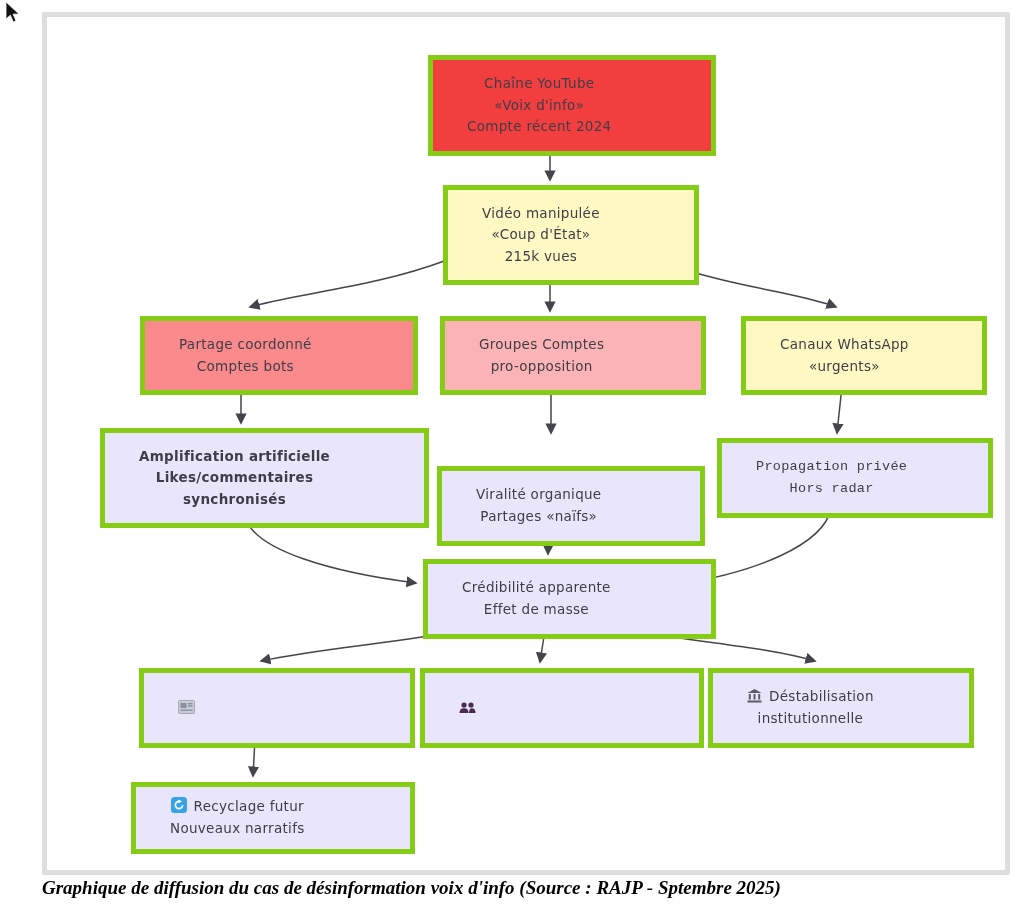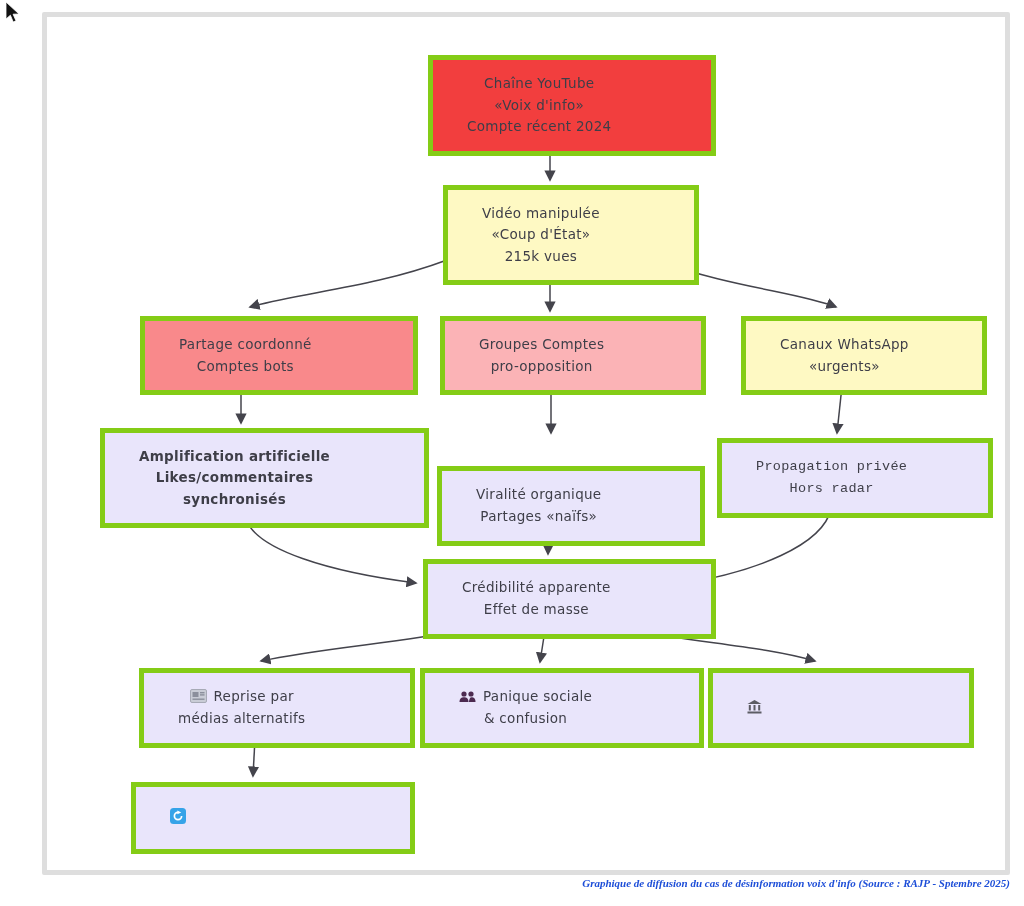--- a/index.html
+++ b/index.html
@@ -26,23 +26,23 @@
   .n-facebook{left:440px;top:316px;width:222px;height:69px;}
   .n-whatsapp{left:741px;top:316px;width:202px;height:69px;}
   .n-amplification{left:100px;top:428px;width:285px;height:90px;font-weight:bold;}
   .n-viralite{left:437px;top:438px;width:224px;height:70px;margin-top:28px;}
   .n-propagation{left:717px;top:438px;width:232px;height:70px;font-family:Liberation Mono, monospace;}
   .n-credibilite{left:423px;top:559px;width:249px;height:70px;}
   .n-reprise{left:139px;top:668px;width:232px;height:70px;}
   .n-panique{left:420px;top:668px;width:240px;height:70px;}
   .n-destabilisation{left:708px;top:668px;width:222px;height:70px;}
   .n-recyclage{left:131px;top:782px;width:240px;height:62px;}
-  .caption{position:absolute;left:42px;top:877px;width:968px;text-align:right;
+  .caption{position:absolute;left:42px;top:877px;width:968px;text-align:left;
            font-family:"Liberation Serif",serif;font-style:italic;font-weight:600;
-           font-size:11px;color:#1d4ed8;}
+           font-size:19px;color:#000000;}
   .cursor{position:absolute;left:3px;top:1px;}
 </style>
 </head>
 <body>
 
 <div class="frame"></div>
 
 <svg class="edges" viewBox="0 0 1024 906">
   <defs>
     <marker id="ah" viewBox="0 0 10 10" refX="8.5" refY="5" markerWidth="7.5" markerHeight="7.5" orient="auto">
@@ -116,56 +116,56 @@
 </div>
 
 <div class="node n-reprise">
   <div class="inner">
     <span class="icon"><svg width="17" height="14" viewBox="0 0 17 14">
           <rect x="0.5" y="0.5" width="16" height="13" rx="1.5" fill="#c9ccd6" stroke="#a7aab6"></rect>
           <rect x="2.5" y="3" width="6" height="5" fill="#8b8f9c"></rect>
           <rect x="10" y="3" width="4.5" height="1.4" fill="#8b8f9c"></rect>
           <rect x="10" y="5.2" width="4.5" height="1.4" fill="#8b8f9c"></rect>
           <rect x="2.5" y="9.5" width="12" height="1.4" fill="#8b8f9c"></rect>
-        </svg></span><span class="node-text">Reprise par
-médias alternatifs</span>
+        </svg></span>
   </div>
 </div>
 
 <div class="node n-panique">
   <div class="inner">
     <span class="icon"><svg width="17" height="12" viewBox="0 0 17 12">
           <circle cx="5" cy="3" r="2.6" fill="#4c2a50"></circle>
           <path d="M0.5,11 C0.5,7.5 2.5,6.2 5,6.2 C7.5,6.2 9.5,7.5 9.5,11 Z" fill="#4c2a50"></path>
           <circle cx="12" cy="3" r="2.6" fill="#4c2a50"></circle>
           <path d="M9.9,11 C10.3,7.8 11,6.2 12.5,6.2 C14.8,6.2 16.5,7.5 16.5,11 Z" fill="#4c2a50"></path>
-        </svg></span><span class="node-text">Panique sociale
-&amp; confusion</span>
+        </svg></span>
   </div>
 </div>
 
 <div class="node n-destabilisation">
   <div class="inner">
     <span class="icon"><svg width="15" height="14" viewBox="0 0 15 14">
           <path d="M7.5,0 L14.5,4 L0.5,4 Z" fill="#5c5c64"></path>
           <rect x="1.8" y="5" width="2" height="5.5" fill="#5c5c64"></rect>
           <rect x="6.5" y="5" width="2" height="5.5" fill="#5c5c64"></rect>
           <rect x="11.2" y="5" width="2" height="5.5" fill="#5c5c64"></rect>
           <rect x="0.5" y="11.5" width="14" height="2" fill="#5c5c64"></rect>
-        </svg></span>
+        </svg></span><span class="node-text">Déstabilisation
+institutionnelle</span>
   </div>
 </div>
 
 <div class="node n-recyclage">
   <div class="inner">
     <span class="icon"><svg width="16" height="16" viewBox="0 0 16 16">
           <rect width="16" height="16" rx="3.5" fill="#36a3e8"></rect>
           <path d="M11.6,8 A3.6,3.6 0 1 1 8,4.4" stroke="#fff" stroke-width="1.7" fill="none"></path>
           <path d="M7.4,2.5 L11.3,4.4 L7.4,6.3 Z" fill="#fff"></path>
-        </svg></span>
+        </svg></span><span class="node-text">Recyclage futur
+Nouveaux narratifs</span>
   </div>
 </div>
 
 <div class="caption">Graphique de diffusion du cas de désinformation voix d'info (Source : RAJP - Sptembre 2025)</div>
 
 <svg class="cursor" width="22" height="24" viewBox="0 0 22 24">
   <path d="M3,1 L3,18 L7.4,14.2 L10.2,21 L13,19.8 L10.1,13.2 L16,13 Z" fill="#111" stroke="#fff" stroke-width="0.8"></path>
 </svg>
 
 </body></html>

